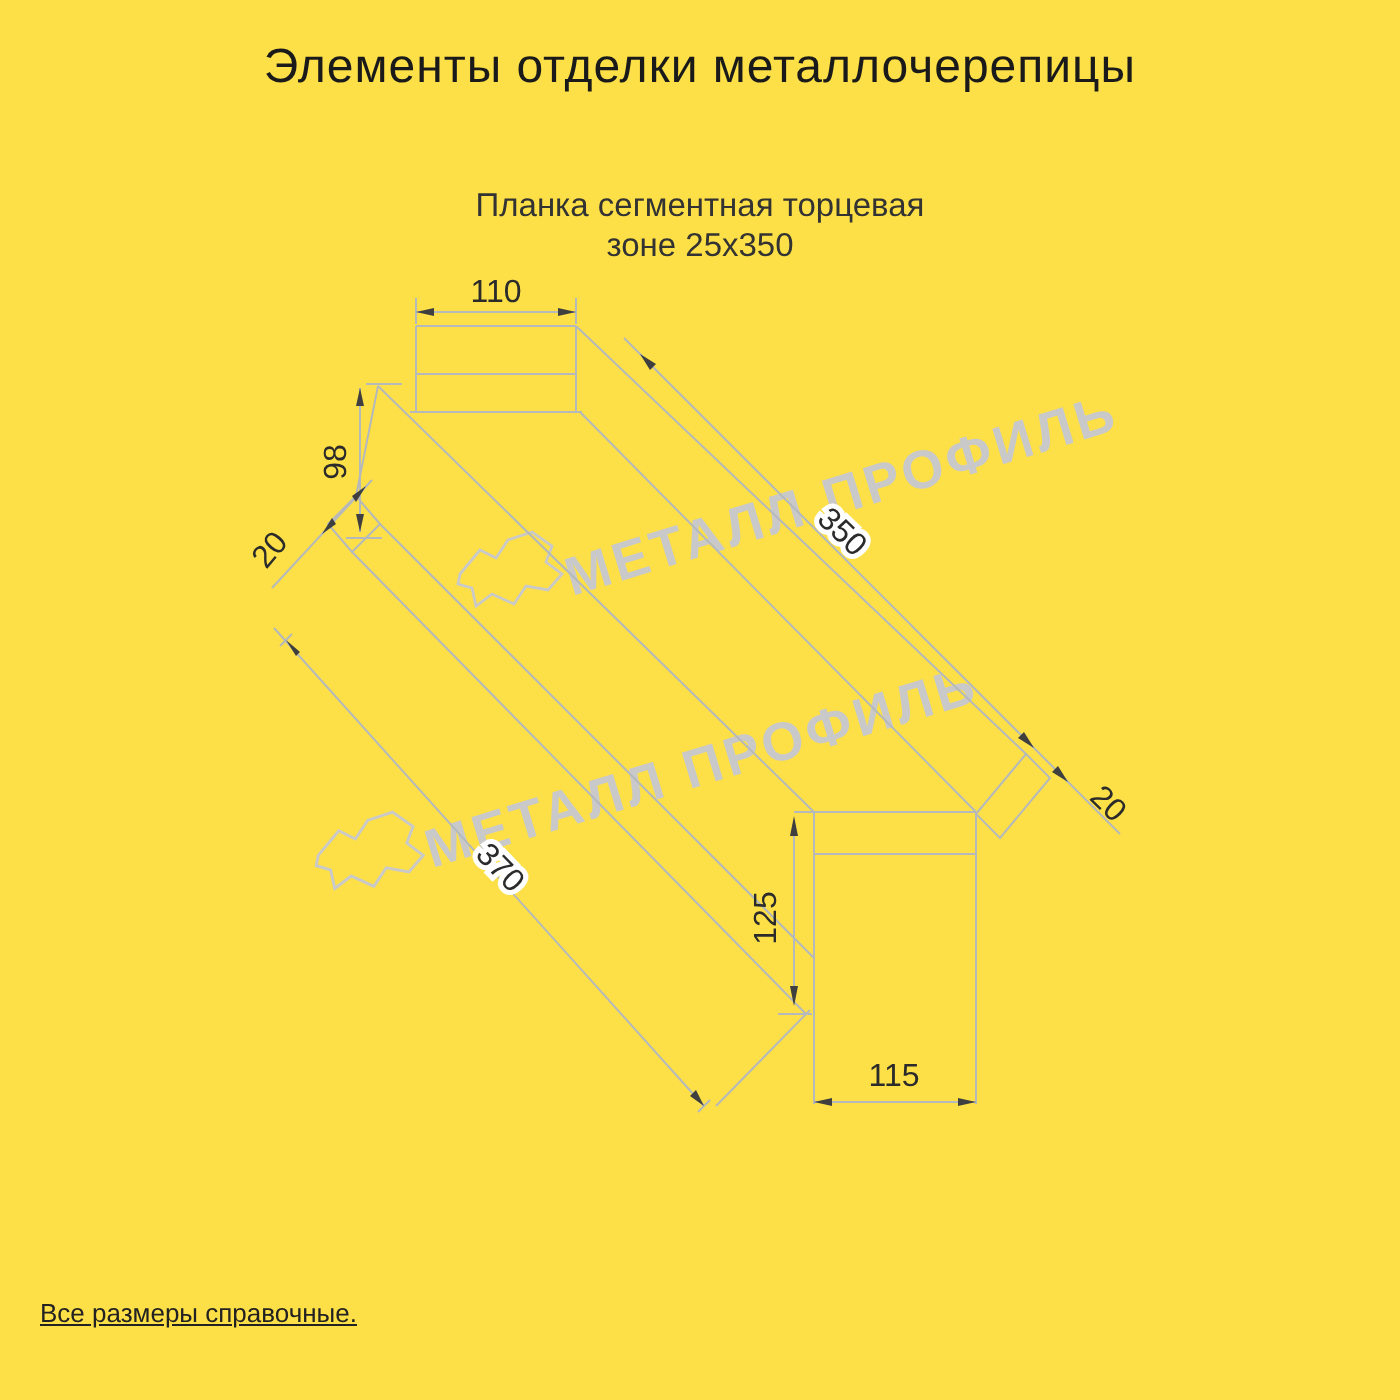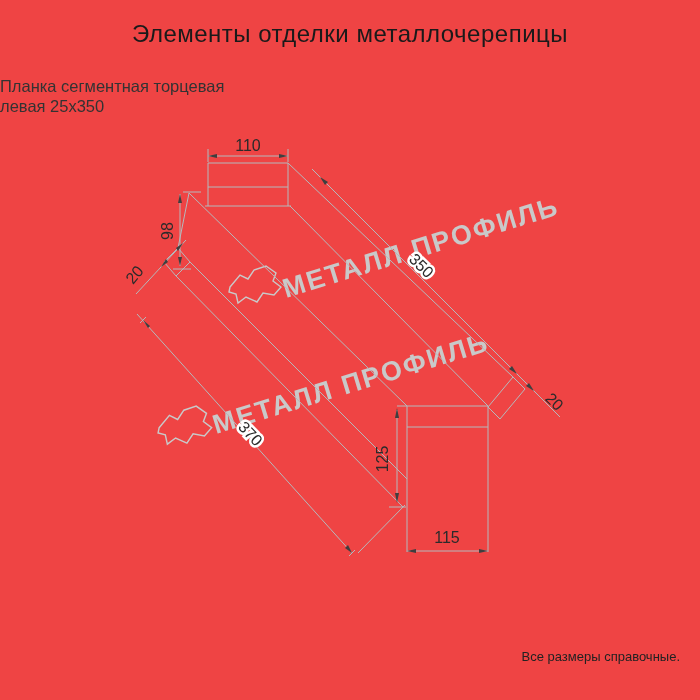--- a/index.html
+++ b/index.html
@@ -1,39 +1,39 @@
 <!DOCTYPE html>
 <html><head>
 <meta charset="utf-8">
 <style>
   html,body{margin:0;padding:0;background:#fff;}
-  .canvas{position:relative;width:700px;height:700px;background:#ef4444;overflow:hidden;
+  .canvas{position:relative;width:700px;height:700px;background:#fde047;overflow:hidden;
           font-family:"Liberation Sans", sans-serif;}
   .title{position:absolute;top:20px;left:0;width:700px;text-align:center;
          font-size:24px;font-weight:400;color:#1a1a1a;letter-spacing:0.5px;}
-  .subtitle{position:absolute;top:76px;left:0;width:700px;text-align:left;
+  .subtitle{position:absolute;top:93px;left:0;width:700px;text-align:center;
             font-size:16.5px;line-height:20px;color:#333333;}
   .footer{position:absolute;top:648px;left:20px;width:660px;
-          font-size:13px;line-height:18px;color:#222222;text-align:right;}
+          font-size:13px;line-height:18px;color:#222222;text-align:left;text-decoration:underline;}
   svg.draw{position:absolute;top:0;left:0;}
   .dimlabel{font-size:16px;font-family:"Liberation Sans", sans-serif;}
   .halo{paint-order:stroke;stroke:#ffffff;stroke-width:5px;}
   .wmtext{font-size:27px;font-weight:700;letter-spacing:2px;
           font-family:"Liberation Sans", sans-serif;}
 </style>
 </head>
 <body>
 
 <div class="canvas">
 
   <div class="title">Элементы отделки металлочерепицы</div>
 
   <div class="subtitle">
     <div>Планка сегментная торцевая</div>
-    <div>левая 25х350</div>
+    <div>зоне 25х350</div>
   </div>
 
   <svg class="draw" width="700" height="700" viewBox="0 0 700 700">
 
     <defs>
       <path id="mp-logo" d="M4,24 L14,12 L22,16 L28,7 L40,3 L50,10 L47,18 L55,24 L48,32 L37,30 L31,39 L20,34 L12,40 L10,31 L3,29 Z"></path>
     </defs>
 
     <g>
       <g fill="none" stroke-width="1.4" stroke="#c9c9c9">

